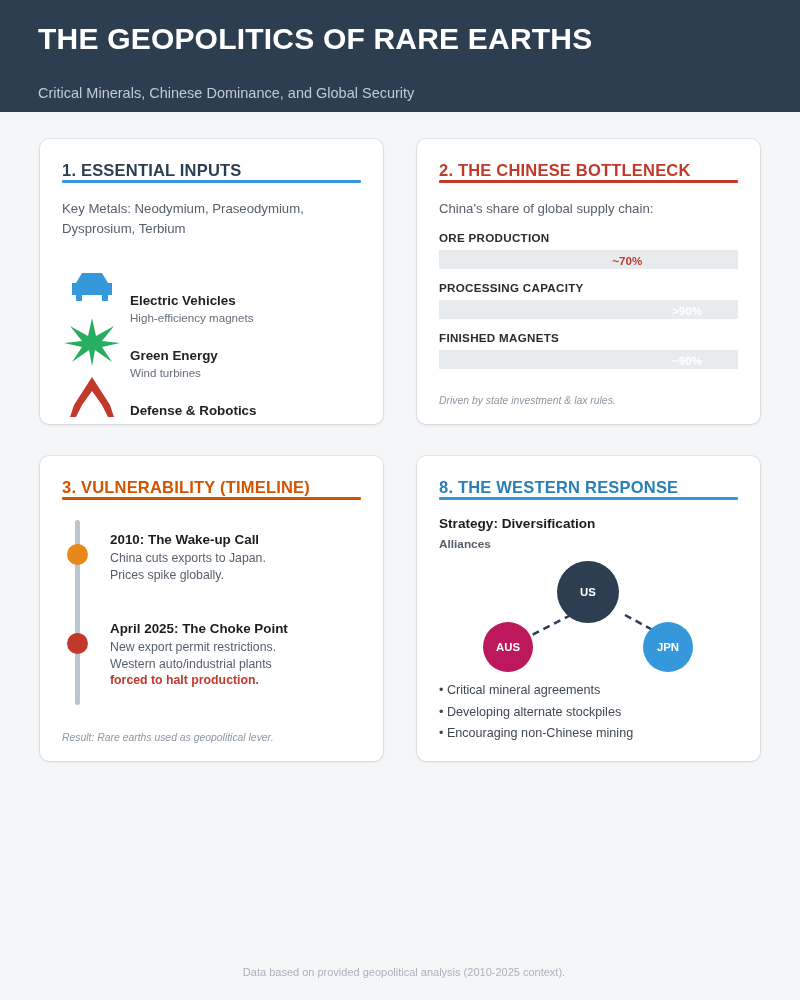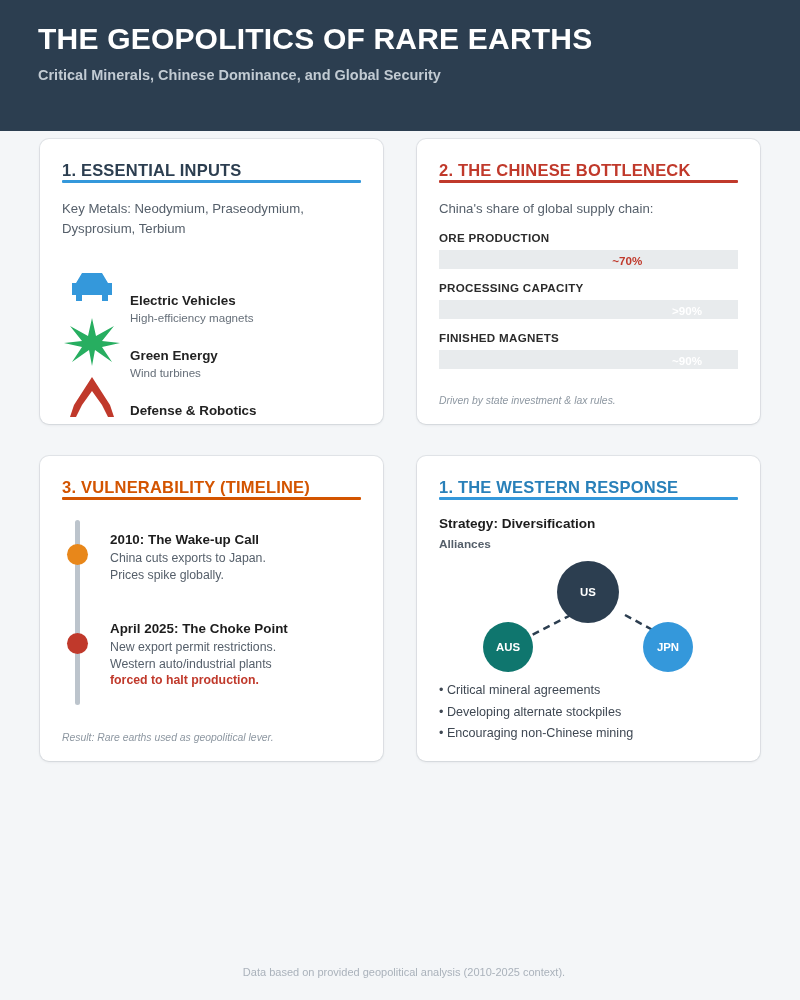--- a/index.html
+++ b/index.html
@@ -6,36 +6,36 @@
   html, body {
     width: 800px; height: 1000px;
     background: #f4f6f8;
     font-family: "Liberation Sans", sans-serif;
     overflow: hidden;
   }
   .page { position: relative; width: 800px; height: 1000px; }
 
   
   .header {
-    position: absolute; left: 0; top: 0; width: 800px; height: 131px;
+    position: absolute; left: 0; top: 0; width: 800px; height: 112px;
     background: #2c3e50;
     padding: 22px 35px 0 38px;
   }
   .header-title {
     color: #ffffff;
     font-size: 30px;
     font-weight: bold;
     letter-spacing: 0.2px;
     line-height: 1.15;
   }
   .header-sub {
     color: #c2cbd3;
     font-size: 14.5px;
-    margin-top: 10px;
-    font-weight: bold;
+    margin-top: 28px;
+    font-weight: normal;
   }
 
   
   .grid {
     position: absolute; left: 40px; top: 139px;
     width: 720px;
   }
   .row { display: flex; gap: 34px; }
   .row + .row { margin-top: 32px; }
   .panel {
@@ -117,21 +117,21 @@
   .net-cap {
     position: absolute; top: 0; left: 0; width: 100%;
     font-size: 11.8px; font-weight: bold; color: #555f6a;
   }
   .node {
     position: absolute; border-radius: 50%;
     display: flex; align-items: center; justify-content: center;
     color: #fff; font-size: 11.4px; font-weight: bold;
   }
   .node-us  { width: 62px; height: 62px; background: #2c3e50; left: 118px; top: 24px; }
-  .node-aus { width: 50px; height: 50px; background: #0f766e; left: 44px;  top: 85px; }
+  .node-aus { width: 50px; height: 50px; background: #be185d; left: 44px;  top: 85px; }
   .node-jpn { width: 50px; height: 50px; background: #3498db; left: 204px; top: 85px; }
   .net svg { position: absolute; left: 0; top: 0; }
 
   .bullets { position: absolute; left: 22px; bottom: 16px; }
   .bullet { font-size: 12.6px; color: #3f4853; line-height: 1.72; }
 
   
   .footer {
     position: absolute; left: 4px; bottom: 22px; width: 800px;
     text-align: center; font-size: 11px; color: #aab2bb;
@@ -252,21 +252,21 @@
               <div>Western auto/industrial plants</div>
               <div class="tl-hi">forced to halt production.</div>
             </div>
           </div>
         </div>
 
         <div class="foot-note">Result: Rare earths used as geopolitical lever.</div>
       </div>
 
       <div class="panel p4">
-        <div class="panel-title t-blue">1. THE WESTERN RESPONSE</div>
+        <div class="panel-title t-blue">8. THE WESTERN RESPONSE</div>
         <div class="rule r-blue2"></div>
         <div class="strategy">Strategy: Diversification</div>
 
         <div class="net">
           <div class="net-cap">Alliances</div>
           <svg width="300" height="150">
             <line x1="132" y1="78" x2="81" y2="104" stroke="#2c3e50" stroke-width="2.5" stroke-dasharray="7,5"></line>
             <line x1="186" y1="78" x2="234" y2="104" stroke="#2c3e50" stroke-width="2.5" stroke-dasharray="7,5"></line>
           </svg>
           <div class="node node-us">US</div>

